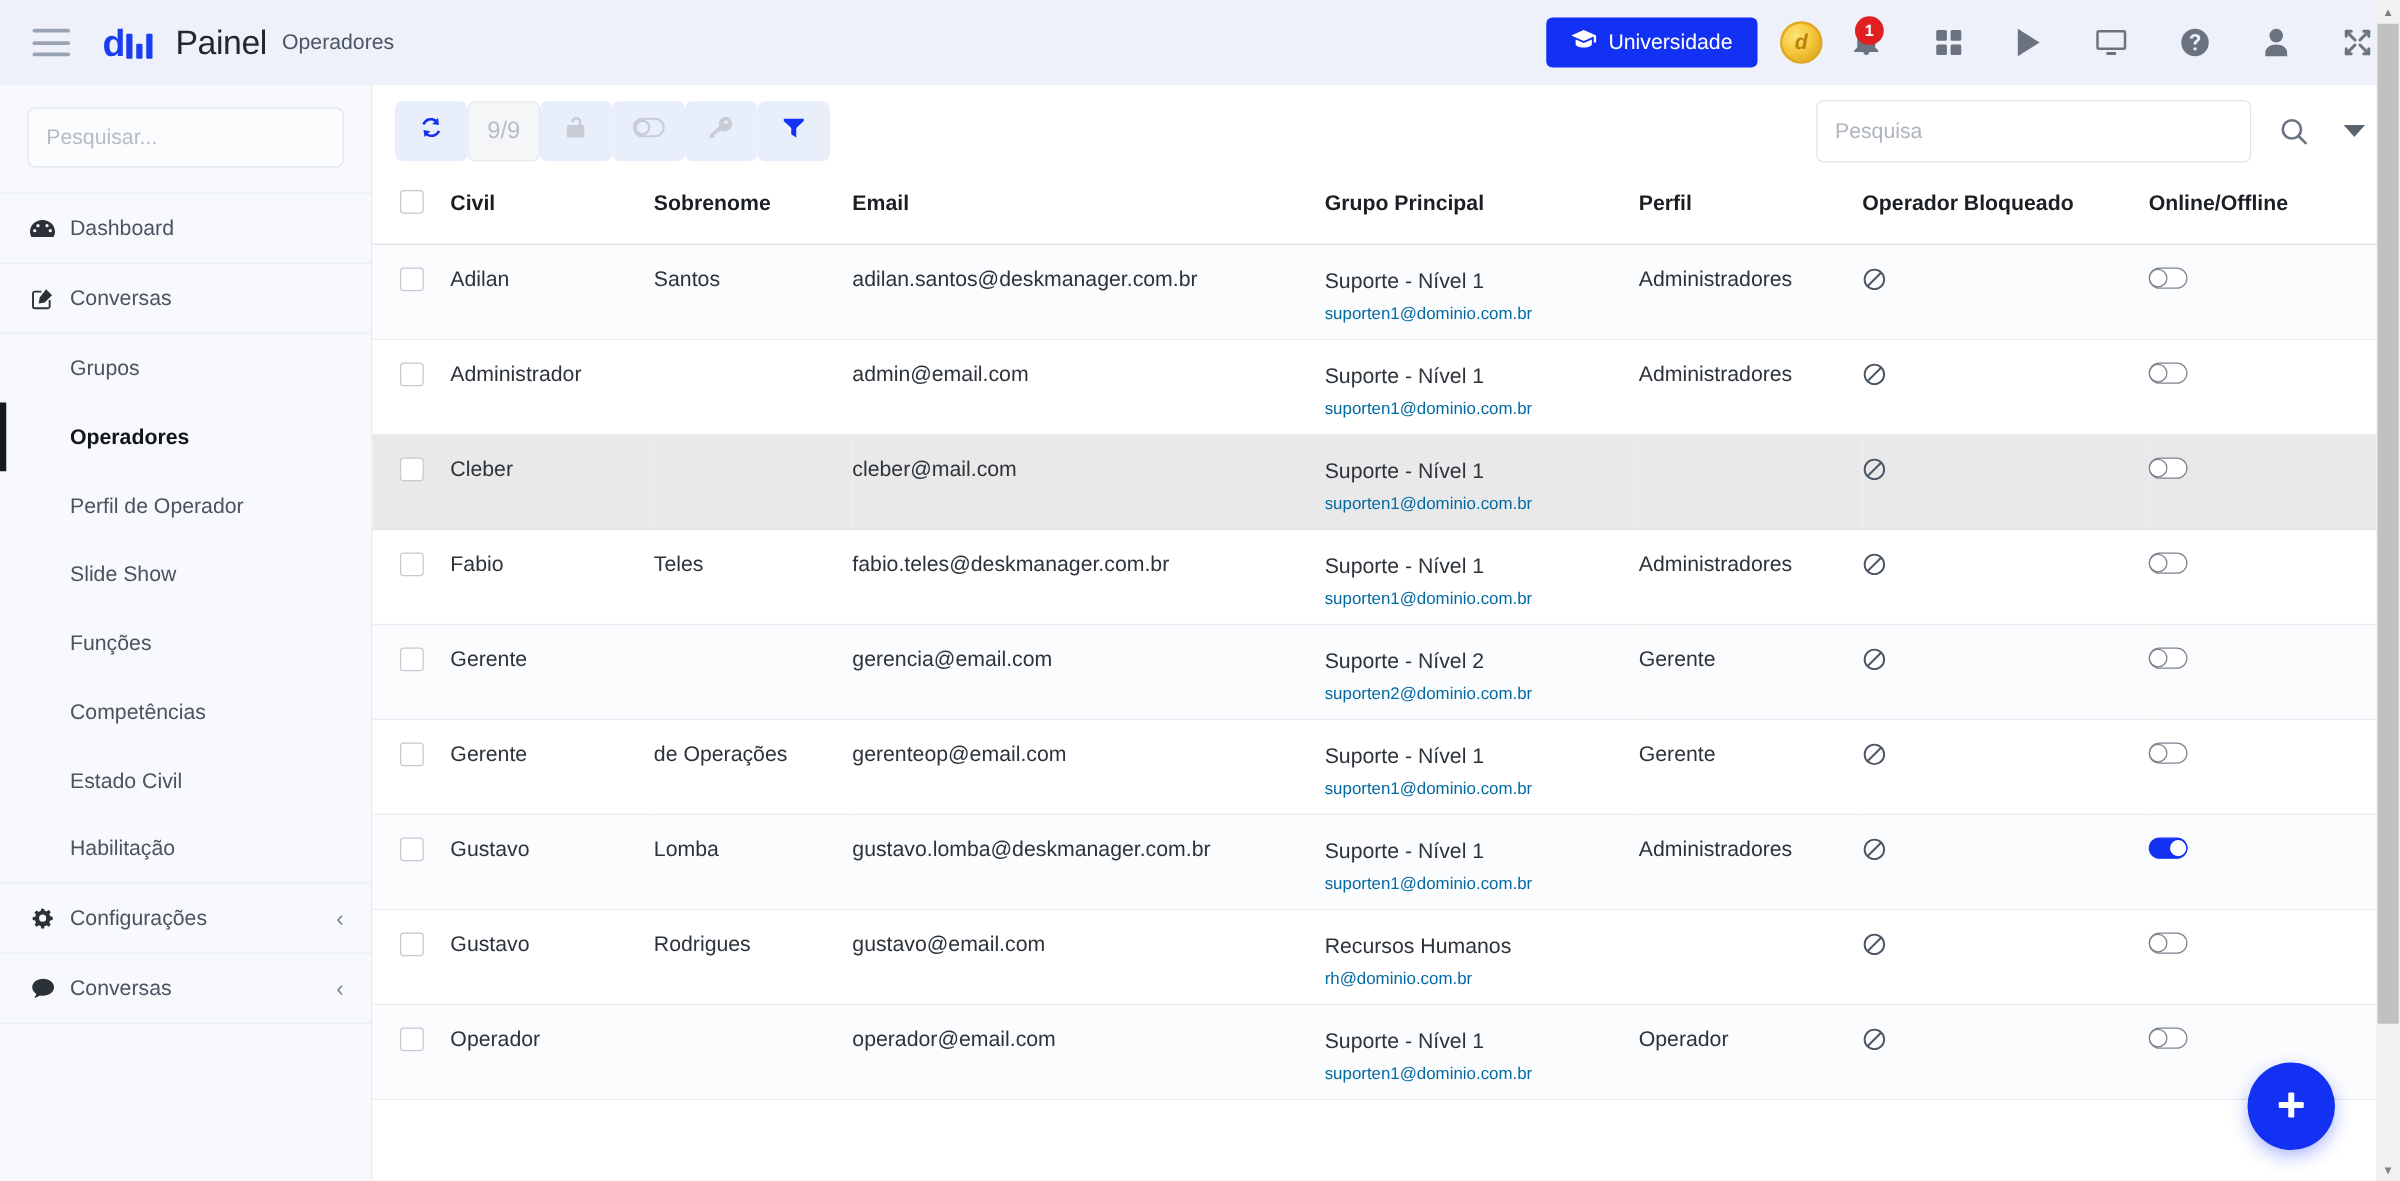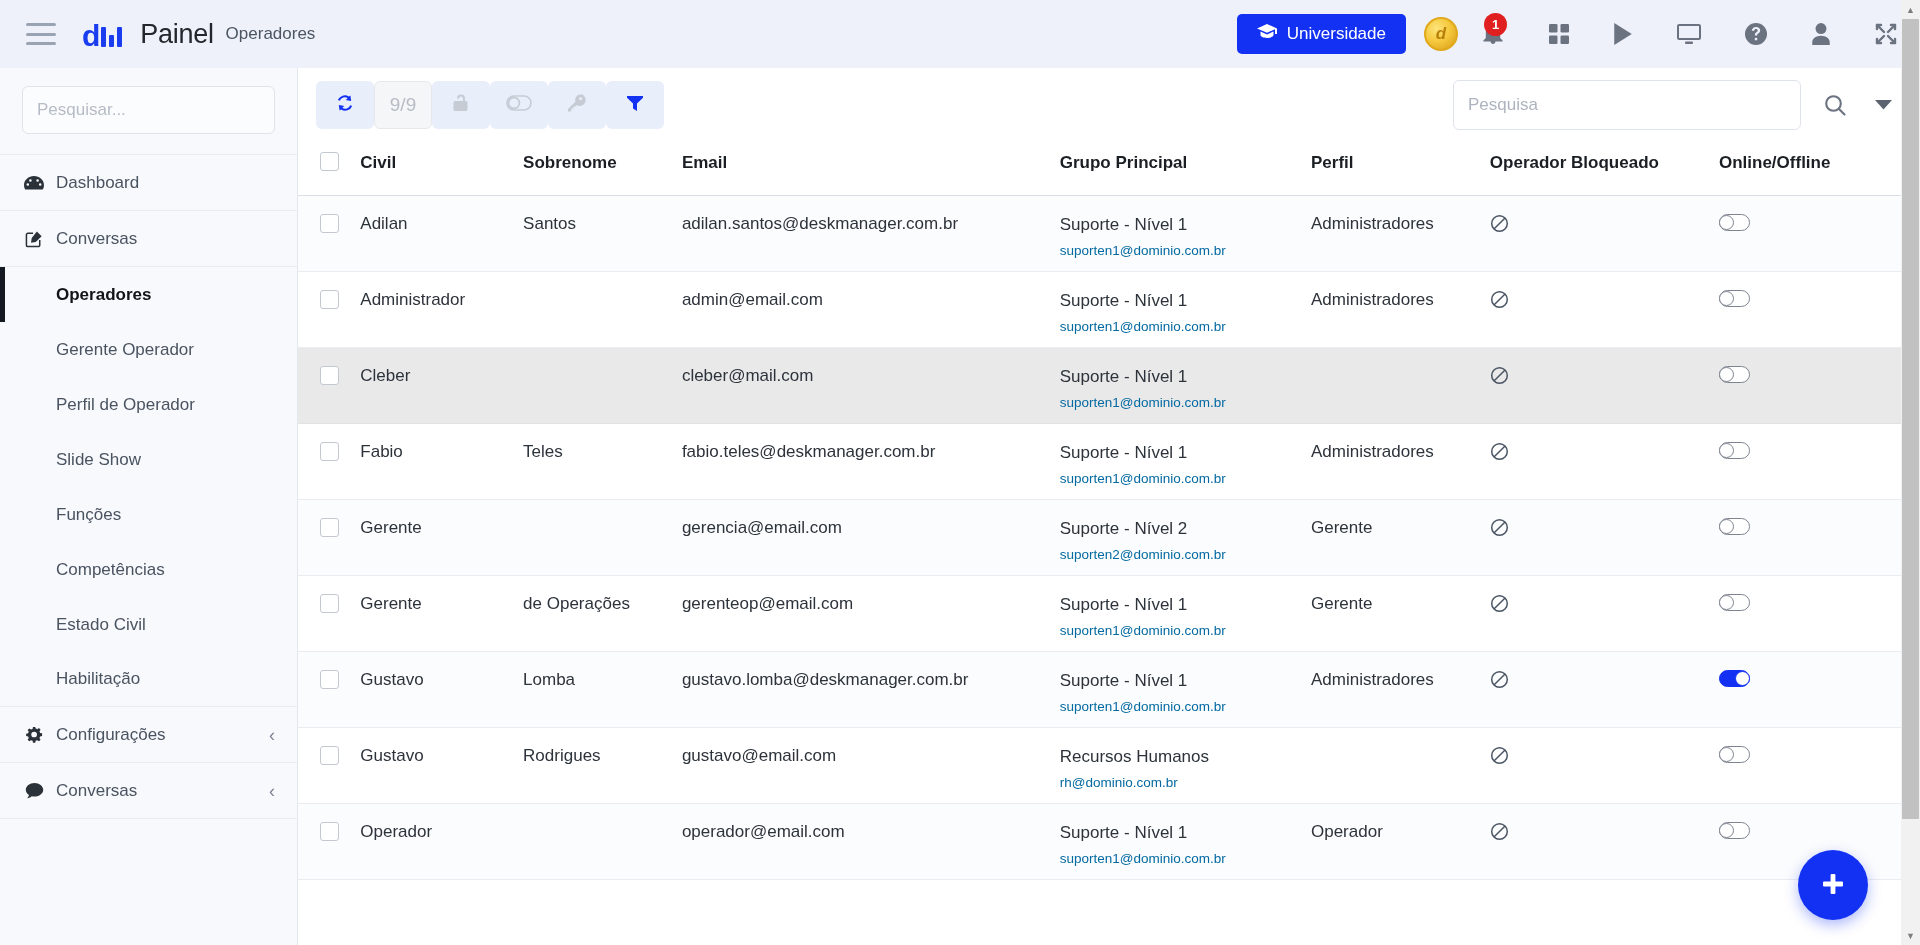--- a/index.html
+++ b/index.html
@@ -291,25 +291,25 @@
       <div class="nav-item">
         <span class="ni">
           <svg width="19" height="19" viewBox="0 0 20 20" fill="none" stroke="#2b3138" stroke-width="1.6">
               <path d="M15.5 11.5V17a1.5 1.5 0 01-1.5 1.5H3A1.5 1.5 0 011.5 17V6A1.5 1.5 0 013 4.5h5.5"></path>
               <path d="M12.5 2.5l5 5-6.2 6.2-5 .8.8-5 5.4-7z" fill="#2b3138" stroke="none"></path>
             </svg>
         </span>
         <span>Conversas</span>
       </div>
 
+      <div class="sub-item">
+          <span>Grupos</span>
+        </div>
       <div class="sub-item active">
           <span>Operadores</span>
-        </div>
-      <div class="sub-item">
-          <span>Gerente Operador</span>
         </div>
       <div class="sub-item">
           <span>Perfil de Operador</span>
         </div>
       <div class="sub-item">
           <span>Slide Show</span>
         </div>
       <div class="sub-item">
           <span>Funções</span>
         </div>

